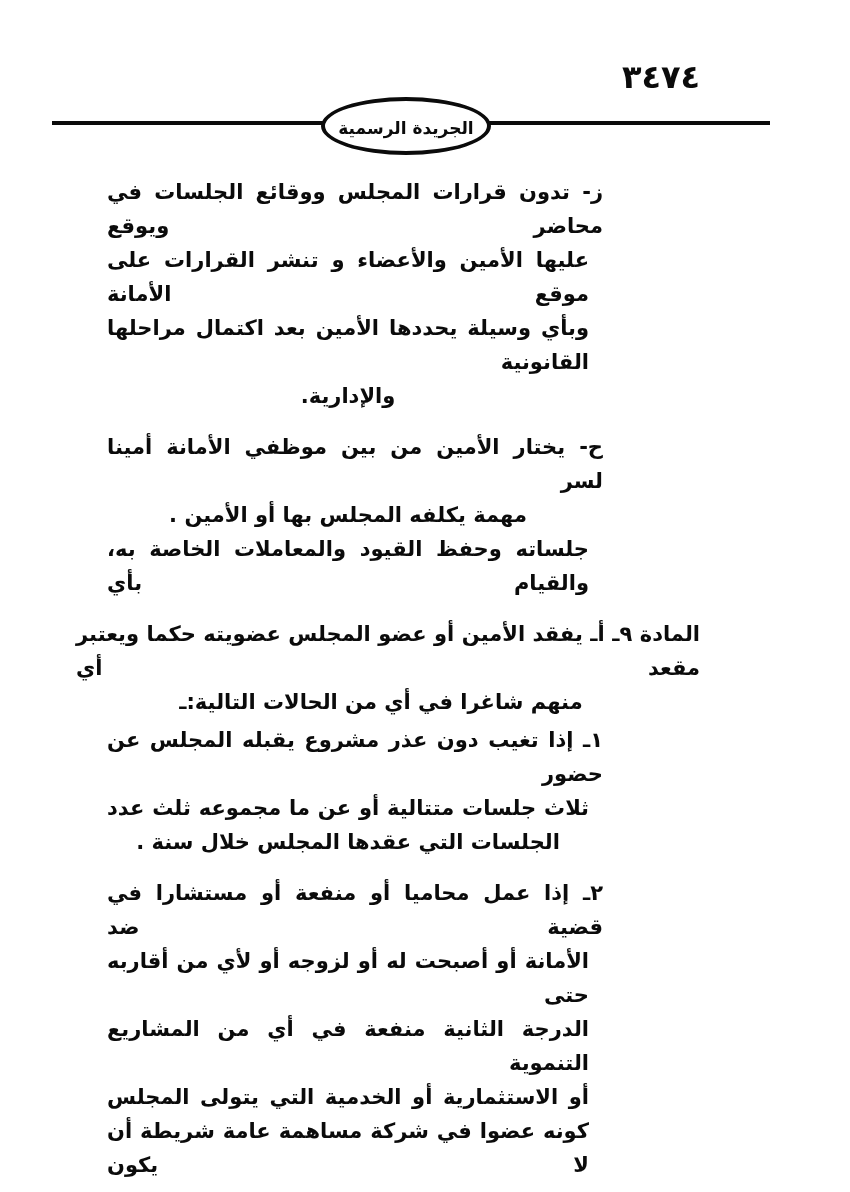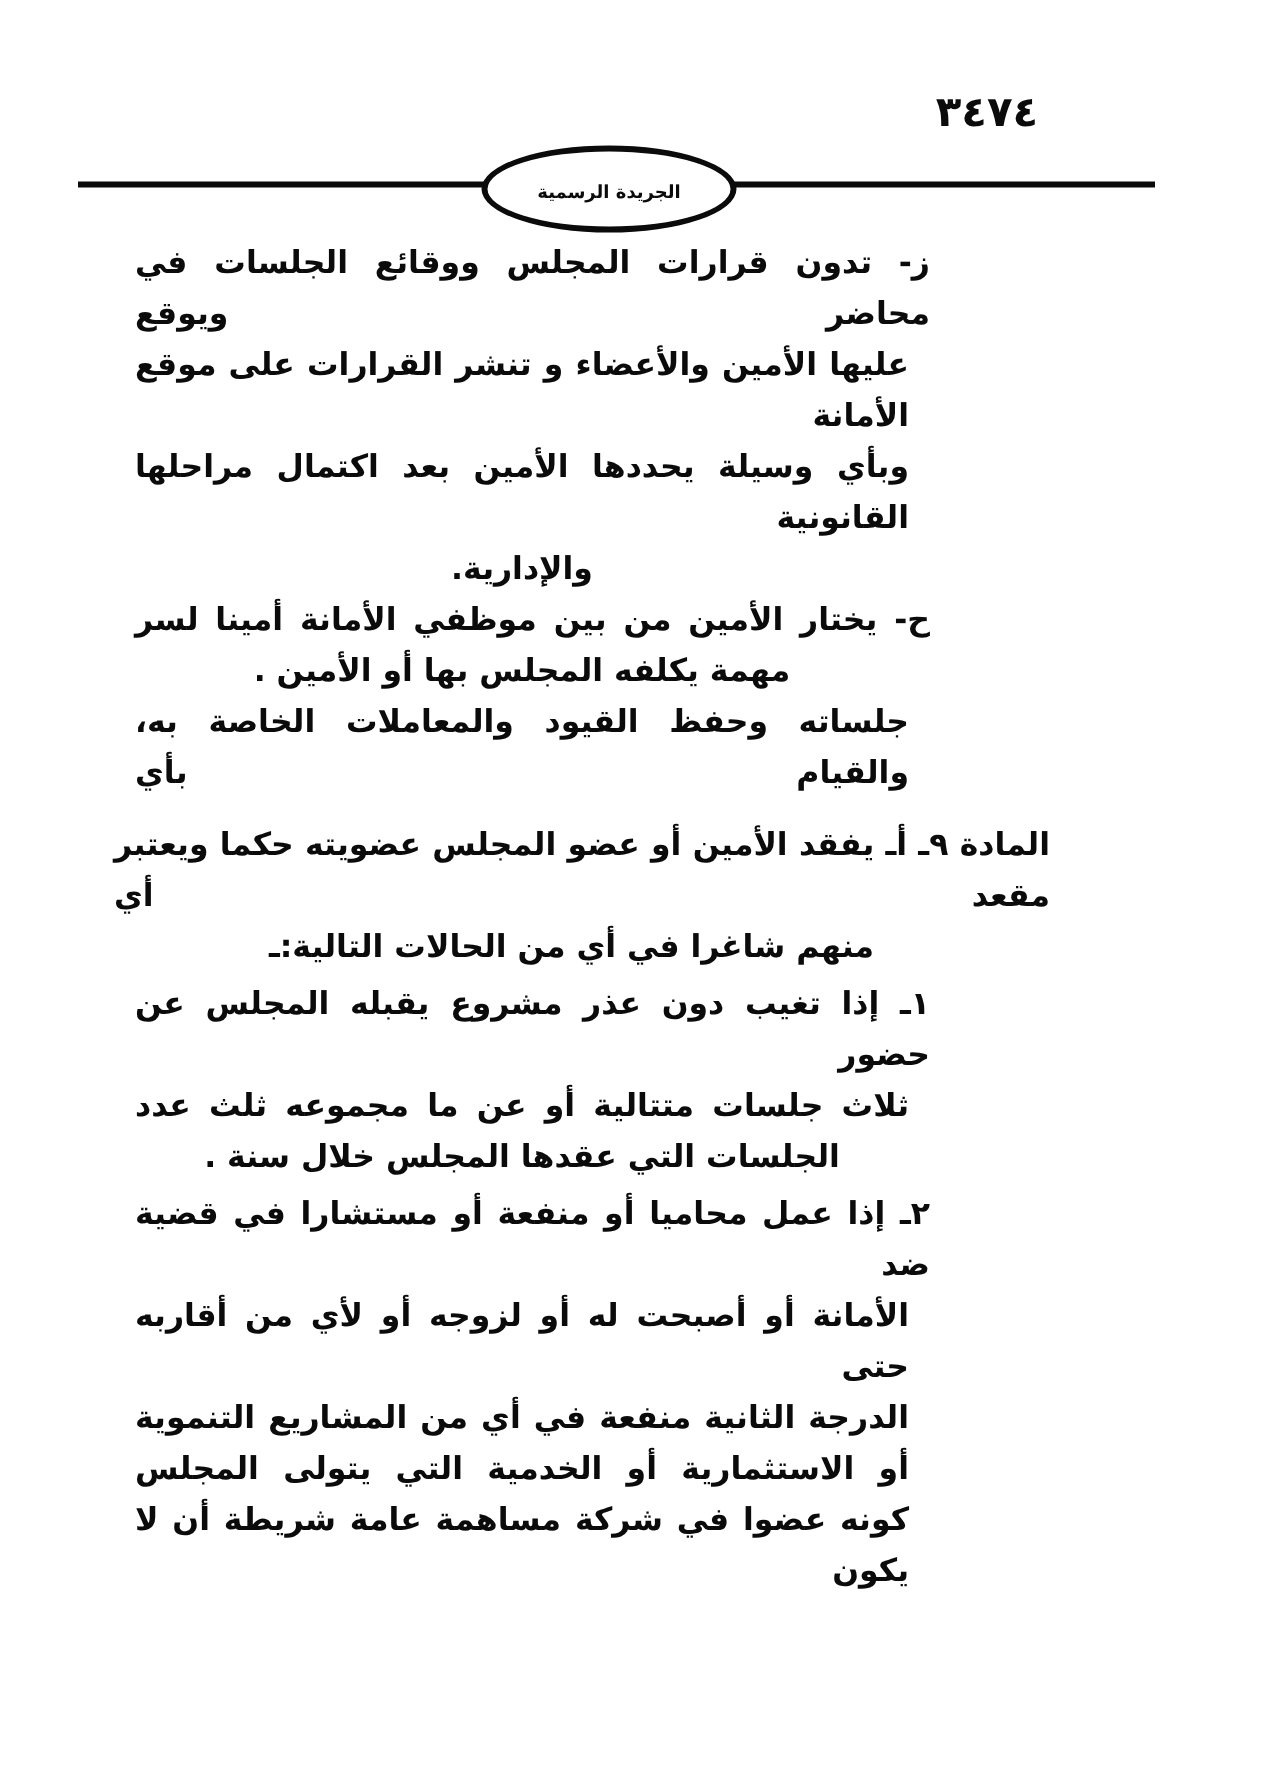--- a/index.html
+++ b/index.html
@@ -11,21 +11,21 @@
     overflow: hidden;
     font-family: "DejaVu Sans", sans-serif;
     color: #0b0b0b;
   }
   .page-number {
     position: absolute;
     top: 58px;
     left: 622px;
     width: 72px;
     text-align: center;
-    font-size: 28px;
+    font-size: 32px;
     font-weight: 700;
     letter-spacing: 2px;
   }
   .header-rule {
     position: absolute;
     left: 52px;
     top: 121px;
     width: 718px;
     height: 4px;
     background: #0b0b0b;
@@ -37,36 +37,36 @@
     width: 162px;
     height: 50px;
     border: 4px solid #0b0b0b;
     border-radius: 50%;
     background: #ffffff;
     display: flex;
     align-items: center;
     justify-content: center;
   }
   .gazette-title {
-    font-size: 12px;
+    font-size: 17px;
     font-weight: 700;
     direction: rtl;
     padding-top: 3px;
   }
   .body-text {
     position: absolute;
     top: 158px;
     right: 230px;
     width: 530px;
     direction: rtl;
     font-size: 21px;
     line-height: 34px;
     font-weight: 700;
   }
-  .para { margin: 0; }
+  .para { margin: 17px; }
   .line {
     text-align: justify;
     text-align-last: justify;
   }
   .line.cont { padding-right: 14px; }
   .line.last { text-align-last: center; }
   .para.article { margin: 14px -80px 4px -14px; }
   .para.item { margin-top: 4px; }
 </style>
 </head>

